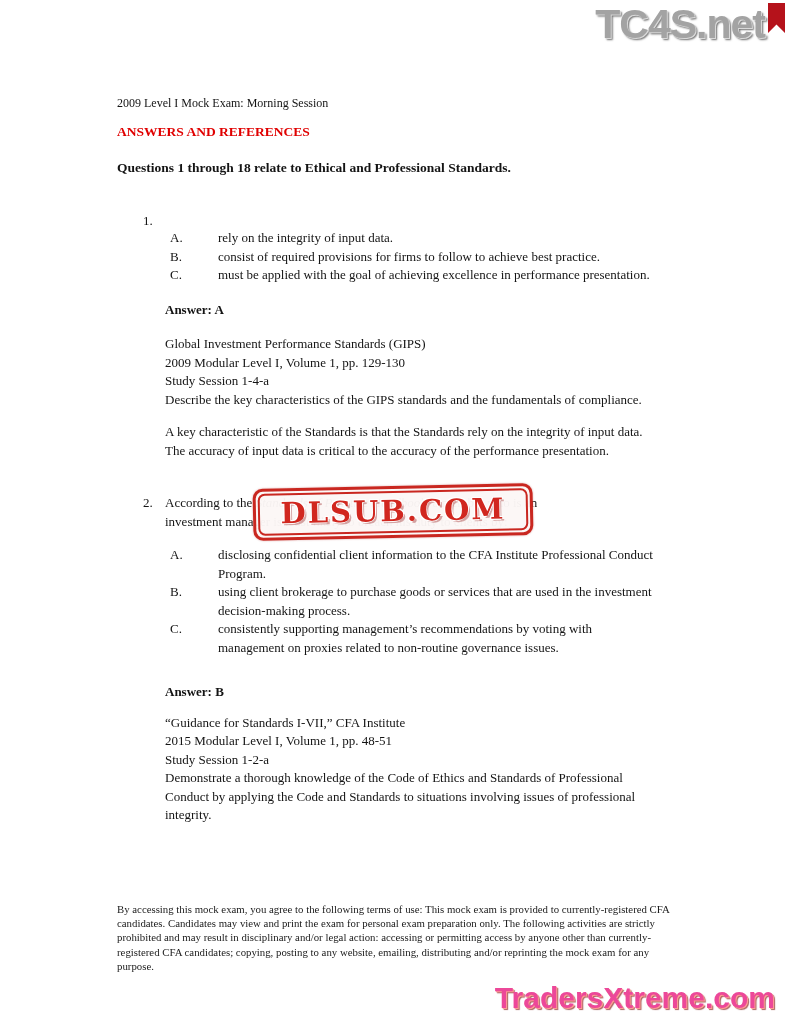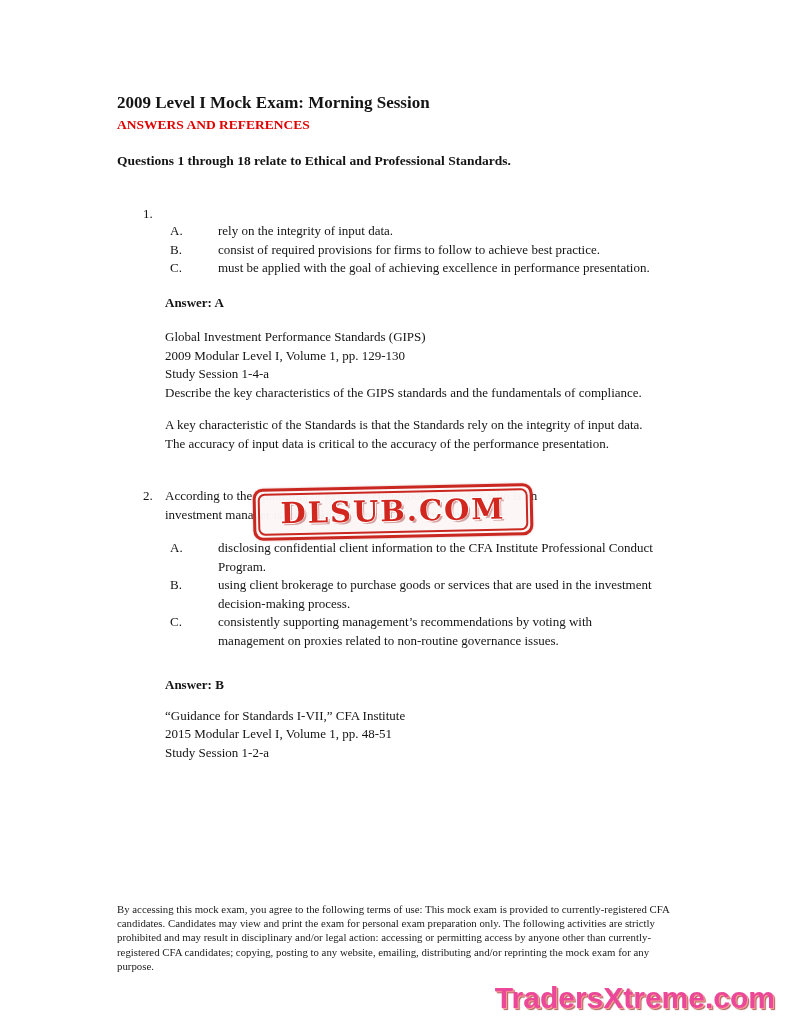--- a/index.html
+++ b/index.html
@@ -21,22 +21,22 @@
   .tc4s-flag {
     width: 17px; height: 30px; margin: 1px 0 0 3px;
     background: #b5121b;
     clip-path: polygon(0 0, 100% 0, 100% 100%, 50% 72%, 0 100%);
   }
 
   
   .content { position: absolute; left: 117px; top: 93px; width: 517px;
              font-size: 13px; line-height: 18.5px; }
 
-  .title    { font-size: 17px; font-weight: bold; line-height: 20px; }
-  .subtitle { font-size: 13.5px; font-weight: bold; color: #e00000; margin-top: 3px; line-height: 18px; }
+  .title    { font-size: 12px; font-weight: normal; line-height: 20px; }
+  .subtitle { font-size: 13.5px; font-weight: bold; color: #e00000; margin-top: 10px; line-height: 18px; }
   .section-heading { font-size: 13.5px; font-weight: bold; margin-top: 18px; line-height: 18px; }
 
   .question { display: flex; margin-top: 35px; }
   .q2 { margin-top: 34px; }
   .qnum  { width: 22px; margin-left: 26px; flex: none; }
   .qbody { width: 495px; flex: none; }
 
   .choices { margin-top: 17px; }
   .q2 .choices { margin-top: 15px; }
   .choice { display: flex; }
@@ -81,20 +81,24 @@
     font-weight: bold; font-size: 30px; letter-spacing: 0px;
     color: #ec4899; line-height: 32px;
     text-shadow: 1px 1px 0 #ff9d93, 2px 2px 1px rgba(125, 12, 8, 0.65);
   }
 </style>
 </head>
 <body>
 
 <div class="page">
 
+  <div class="tc4s">
+    <span class="tc4s-text">TC4S.net</span>
+    <span class="tc4s-flag"></span>
+  </div>
 
   <div class="content">
 
     <div class="title">2009 Level I Mock Exam: Morning Session</div>
     <div class="subtitle">ANSWERS AND REFERENCES</div>
     <div class="section-heading">Questions 1 through 18 relate to Ethical and Professional Standards.</div>
 
     <div class="question q1">
       <span class="qnum">1.</span>
       <div class="qbody">
@@ -146,20 +150,21 @@
             <span class="ct">consistently supporting management’s recommendations by voting with management on proxies  related to non-routine governance issues.</span>
           </div>
         </div>
 
         <div class="answer">Answer: B</div>
 
         <div class="refs">
           <div>“Guidance for Standards I-VII,” CFA Institute</div>
           <div>2015 Modular Level I, Volume 1, pp. 48-51</div>
           <div>Study Session 1-2-a</div>
+          <div>Demonstrate a thorough knowledge of the Code of Ethics and Standards of Professional Conduct by applying the Code and Standards to situations involving issues of professional integrity.</div>
         </div>
       </div>
     </div>
 
   </div>
 
   <div class="stamp">
     <div class="stamp-inner">
       <span class="stamp-text">DLSUB.COM</span>
     </div>

